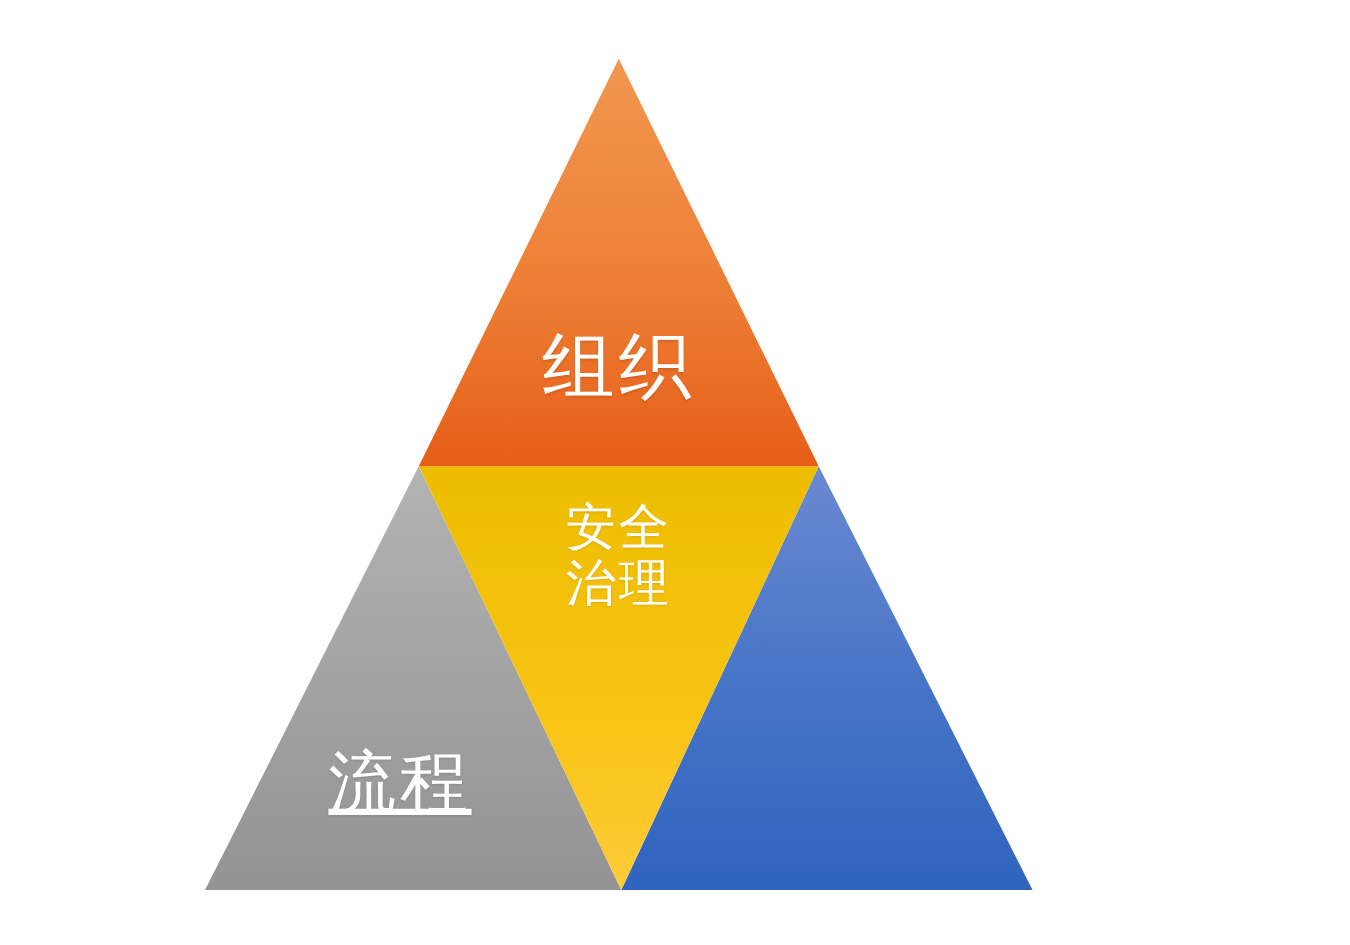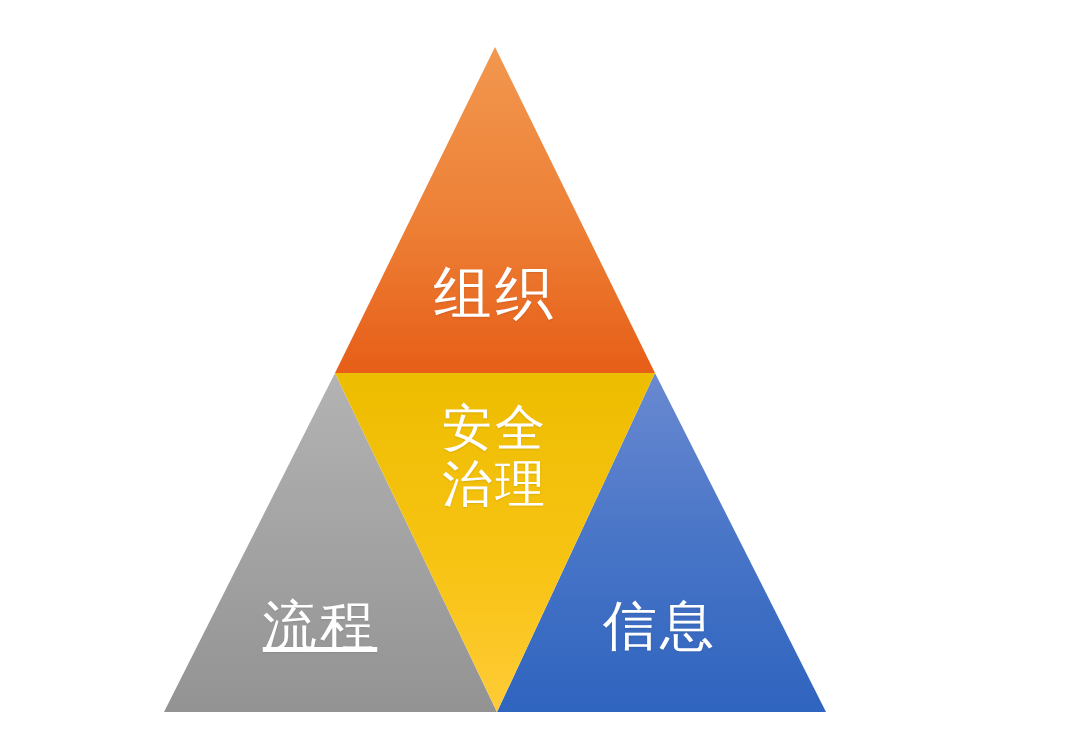--- a/index.html
+++ b/index.html
@@ -42,21 +42,21 @@
   #label-organization {
     left: 355px;
     top: 262px;
     width: 280px;
     font-size: 58px;
   }
   #label-governance {
     left: 370px;
     top: 400px;
     width: 250px;
-    font-size: 50px;
+    font-size: 40px;
   }
   #label-process {
     left: 190px;
     top: 596px;
     width: 260px;
     font-size: 54px;
     text-decoration: underline;
   }
   #label-information {
     left: 530px;
@@ -102,15 +102,14 @@
     <polygon id="seg-organization" fill="url(#grad-organization)" points="495,47 655,373 335,373"></polygon>
   </svg>
 
   <div class="seg-label" id="label-organization">组织</div>
 
   <div class="seg-label" id="label-governance">安全
 治理</div>
 
   <div class="seg-label" id="label-process">流程</div>
 
-  <div class="seg-label" id="label-information">信息</div>
 
 </div>
 
 </body></html>

